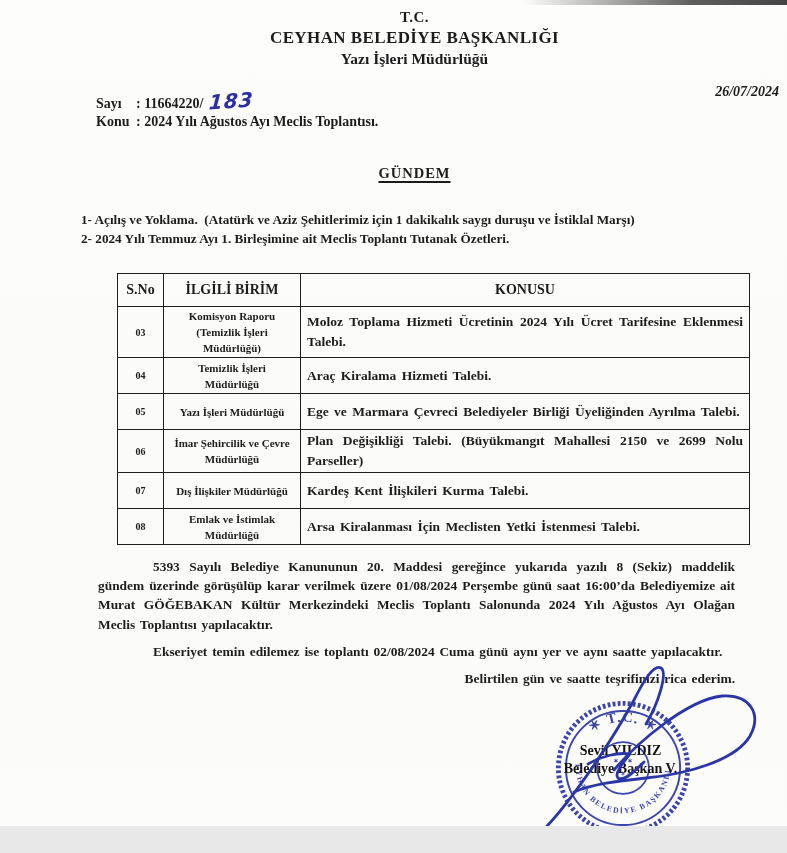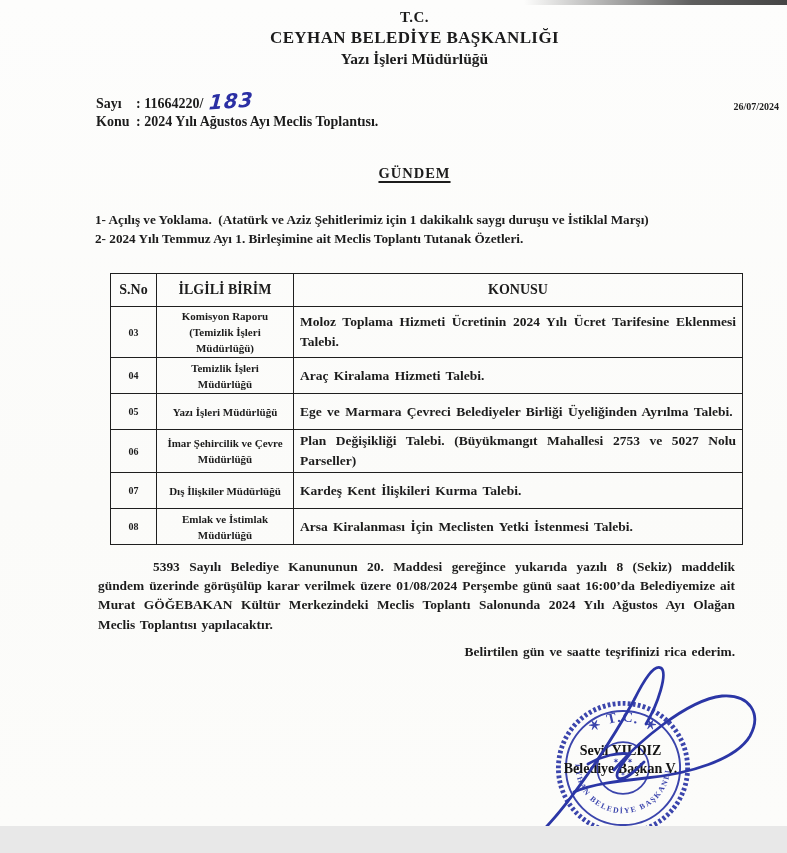--- a/index.html
+++ b/index.html
@@ -27,32 +27,32 @@
   .meta-label{display:inline-block;width:40px;}
   .handwritten{
     display:inline-block;
     font-family:"DejaVu Sans", sans-serif;
     font-style:italic;font-weight:bold;
     font-size:20px;line-height:14px;
     color:#2b2fa4;
     transform:rotate(-4deg) skewX(-8deg);
     margin-left:6px;letter-spacing:1px;
   }
-  .doc-date{position:absolute;top:101px;right:50px;font-size:10px;}
+  .doc-date{position:absolute;top:84px;right:50px;font-size:14px;font-style:italic;}
   .gundem{position:absolute;top:165px;left:0;width:100%;text-align:center;font-size:14.5px;}
   .gundem span{
     text-decoration:underline;
     text-decoration-thickness:1.5px;
     text-underline-offset:3px;
     letter-spacing:1px;
   }
-  .agenda{position:absolute;left:95px;top:210px;width:625px;font-size:13.2px;line-height:19px;}
+  .agenda{position:absolute;left:81px;top:210px;width:625px;font-size:13.2px;line-height:19px;}
   .agenda div{white-space:pre-wrap;}
   table.doc-table{
-    position:absolute;left:110px;top:273px;width:633px;
+    position:absolute;left:117px;top:273px;width:633px;
     border-collapse:collapse;table-layout:fixed;
   }
   .doc-table th,.doc-table td{
     border:1.6px solid #1f1f1f;
     padding:1px 6px;
     vertical-align:middle;
   }
   .col-no{width:46px;}
   .col-birim{width:137px;}
   .doc-table th{font-size:14px;text-align:center;}
@@ -134,37 +134,38 @@
         <td class="cell-konu">Araç Kiralama Hizmeti Talebi.</td>
       </tr>
       <tr>
         <td class="cell-no">05</td>
         <td class="cell-birim">Yazı İşleri Müdürlüğü</td>
         <td class="cell-konu">Ege ve Marmara Çevreci Belediyeler Birliği Üyeliğinden Ayrılma Talebi.</td>
       </tr>
       <tr>
         <td class="cell-no">06</td>
         <td class="cell-birim">İmar Şehircilik ve Çevre Müdürlüğü</td>
-        <td class="cell-konu">Plan Değişikliği Talebi. (Büyükmangıt Mahallesi 2753 ve 5027 Nolu Parseller)</td>
+        <td class="cell-konu">Plan Değişikliği Talebi. (Büyükmangıt Mahallesi 2150 ve 2699 Nolu Parseller)</td>
       </tr>
       <tr>
         <td class="cell-no">07</td>
         <td class="cell-birim">Dış İlişkiler Müdürlüğü</td>
         <td class="cell-konu">Kardeş Kent İlişkileri Kurma Talebi.</td>
       </tr>
       <tr>
         <td class="cell-no">08</td>
         <td class="cell-birim">Emlak ve İstimlak Müdürlüğü</td>
         <td class="cell-konu">Arsa Kiralanması İçin Meclisten Yetki İstenmesi Talebi.</td>
       </tr>
     </tbody>
   </table>
 
   <div class="bodytext">
     <p>5393 Sayılı Belediye Kanununun 20. Maddesi gereğince yukarıda yazılı 8 (Sekiz) maddelik gündem üzerinde görüşülüp karar verilmek üzere 01/08/2024 Perşembe günü saat 16:00’da Belediyemize ait Murat GÖĞEBAKAN Kültür Merkezindeki Meclis Toplantı Salonunda 2024 Yılı Ağustos Ayı Olağan Meclis Toplantısı yapılacaktır.</p>
+    <p>Ekseriyet temin edilemez ise toplantı 02/08/2024 Cuma günü aynı yer ve aynı saatte yapılacaktır.</p>
     <p class="last">Belirtilen gün ve saatte teşrifinizi rica ederim.</p>
   </div>
 
   <svg class="sig-stamp" viewBox="0 0 130 130">
     <defs>
       <path id="arcTop" d="M 22 65 A 43 43 0 0 1 108 65" fill="none"></path>
       <path id="arcBottom" d="M 21 63 A 44 44 0 0 0 109 63" fill="none"></path>
     </defs>
     <circle cx="65" cy="65" r="60" fill="none" stroke="#2b36a6" stroke-width="4.5" stroke-dasharray="2.6 2.1"></circle>
     <circle cx="65" cy="65" r="53" fill="none" stroke="#2b36a6" stroke-width="1.8"></circle>

